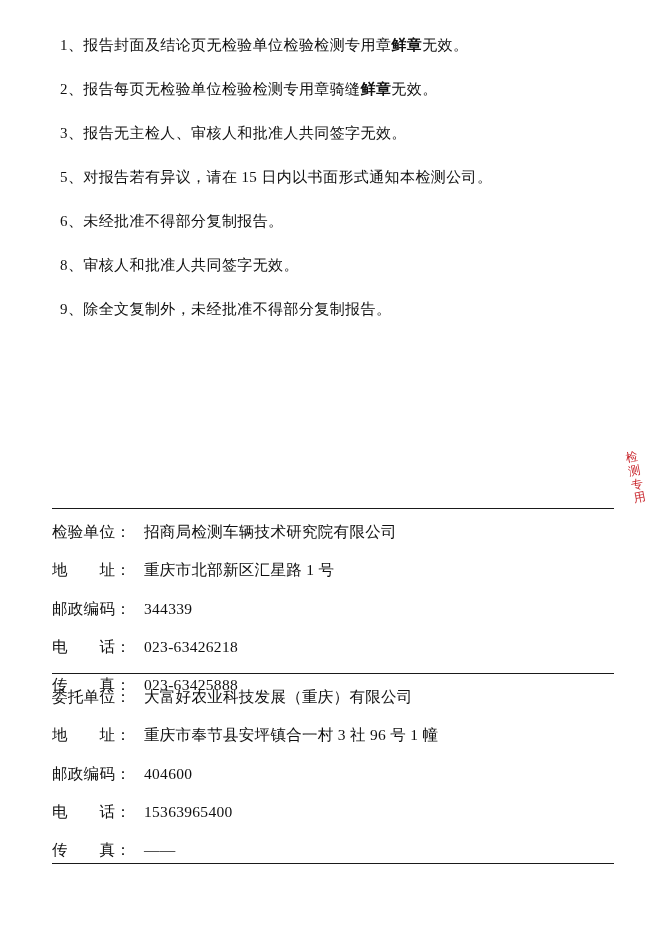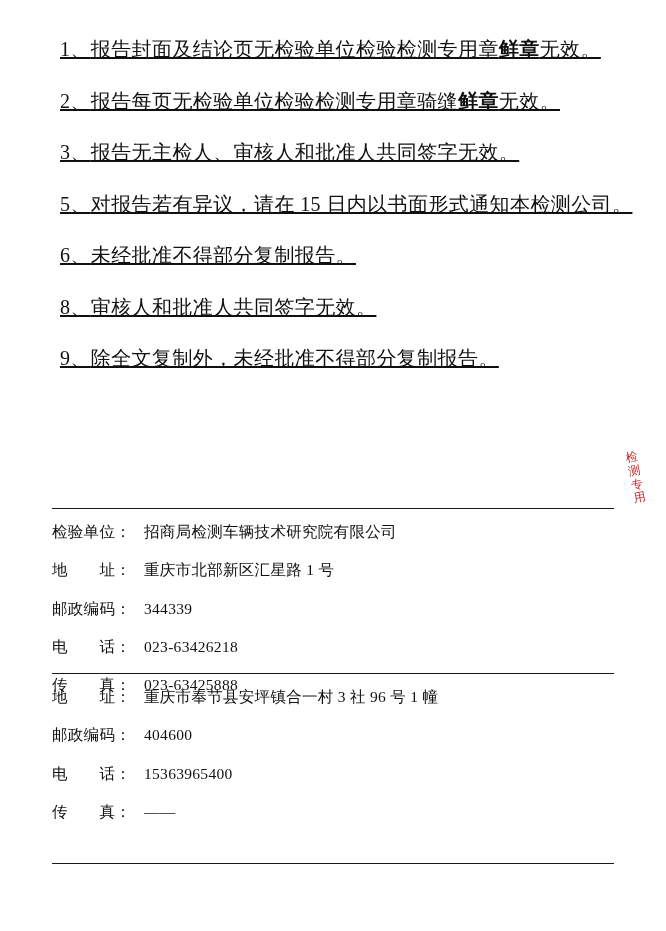--- a/index.html
+++ b/index.html
@@ -31,27 +31,26 @@
     padding-left: 13px;
     font-family: "Liberation Serif", "DejaVu Serif", serif;
     color: #0c0c0c;
   }
   .notice-list {
     margin: 34px 0 0 0;
     padding: 0;
     list-style: none;
   }
   .notice-item {
-    font-size: 20px;
+    font-size: 15px;
     line-height: 1.5;
     margin: 0 0 21.5px 0;
     padding-left: 8px;
     letter-spacing: 0.4px;
     white-space: nowrap;
-    text-decoration: underline;
   }
   .notice-item .bold {
     font-weight: 700;
   }
   .rule {
     border: none;
     border-top: 1.4px solid #1a1a1a;
     margin: 0;
     width: 562px;
     position: absolute;
@@ -158,20 +157,24 @@
     <div class="info-row">
       <span class="info-label">传　　真：</span>
       <span class="info-value">023-63425888</span>
     </div>
   </div>
 
   <hr class="rule rule-2">
 
   <div class="info-block block-client">
     <div class="info-row">
+      <span class="info-label">委托单位：</span>
+      <span class="info-value">大富好农业科技发展（重庆）有限公司</span>
+    </div>
+    <div class="info-row">
       <span class="info-label">地　　址：</span>
       <span class="info-value">重庆市奉节县安坪镇合一村 3 社 96 号 1 幢</span>
     </div>
     <div class="info-row">
       <span class="info-label">邮政编码：</span>
       <span class="info-value">404600</span>
     </div>
     <div class="info-row">
       <span class="info-label">电　　话：</span>
       <span class="info-value">15363965400</span>

